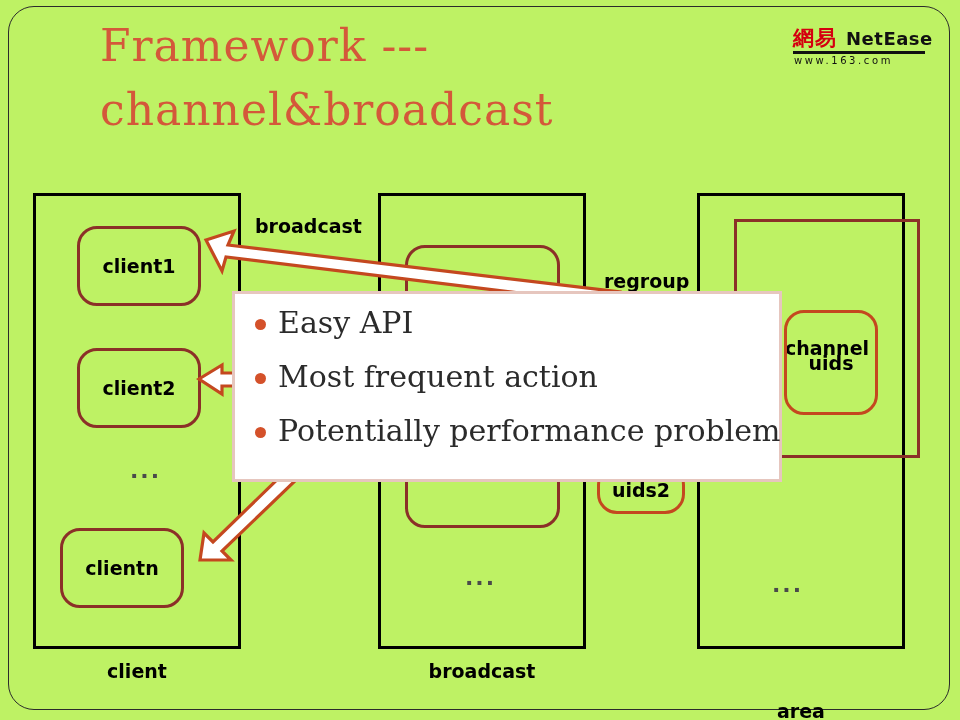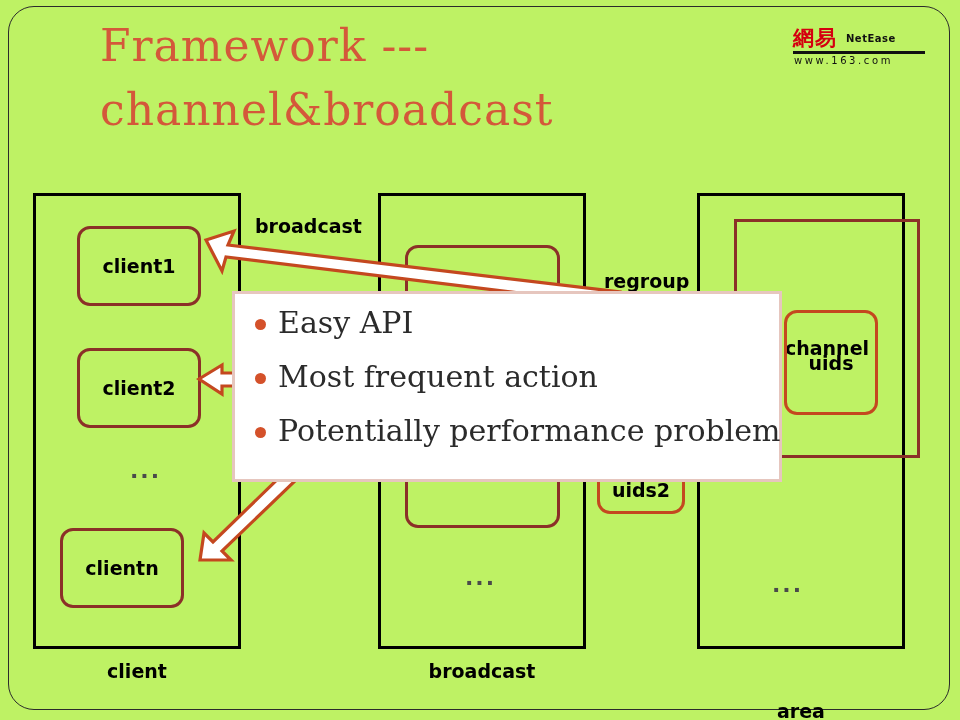--- a/index.html
+++ b/index.html
@@ -20,39 +20,39 @@
   }
   #title .ln{display:block;white-space:pre;}
 
   
   #logo{position:absolute;left:793px;top:27px;width:132px;height:42px;}
   #logo .cn{
     position:absolute;left:0;top:0;font-size:21px;font-weight:bold;color:#D5000F;
     font-family:Liberation Sans, sans-serif;letter-spacing:1px;line-height:22px;
   }
   #logo .ne{
-    position:absolute;left:53px;top:4px;font-size:10px;font-weight:bold;color:#111;
+    position:absolute;left:53px;top:4px;font-size:18px;font-weight:bold;color:#111;
     font-family:"DejaVu Sans","Liberation Sans",sans-serif;letter-spacing:0.5px;line-height:16px;
   }
   #logo .bar{position:absolute;left:0;top:24px;width:132px;height:3px;background:#111;}
   #logo .url{
     position:absolute;left:1px;top:28px;font-size:10px;font-weight:normal;color:#111;
     font-family:"DejaVu Sans","Liberation Sans",sans-serif;letter-spacing:2.6px;line-height:12px;
   }
 
   
   .col{position:absolute;border:3px solid #000;background:transparent;box-sizing:border-box;}
   .col-label{
     position:absolute;text-align:center;font-size:19px;font-weight:bold;color:#000;
     font-family:"DejaVu Sans","Liberation Sans",sans-serif;
   }
 
   
   .node{
-    position:absolute;box-sizing:border-box;border-radius:13px;background:transparent;
+    position:absolute;box-sizing:border-box;border-radius:20px;background:transparent;
     display:flex;align-items:center;justify-content:center;
     font-size:19px;font-weight:bold;color:#000;
     font-family:"DejaVu Sans","Liberation Sans",sans-serif;
   }
   .node.dark{border:3px solid #8B3028;}
   .node.orange{border:3px solid #C4481F;}
   .node.sq{border-radius:0;}
 
   .plain-label{
     position:absolute;font-size:19px;font-weight:bold;color:#000;

